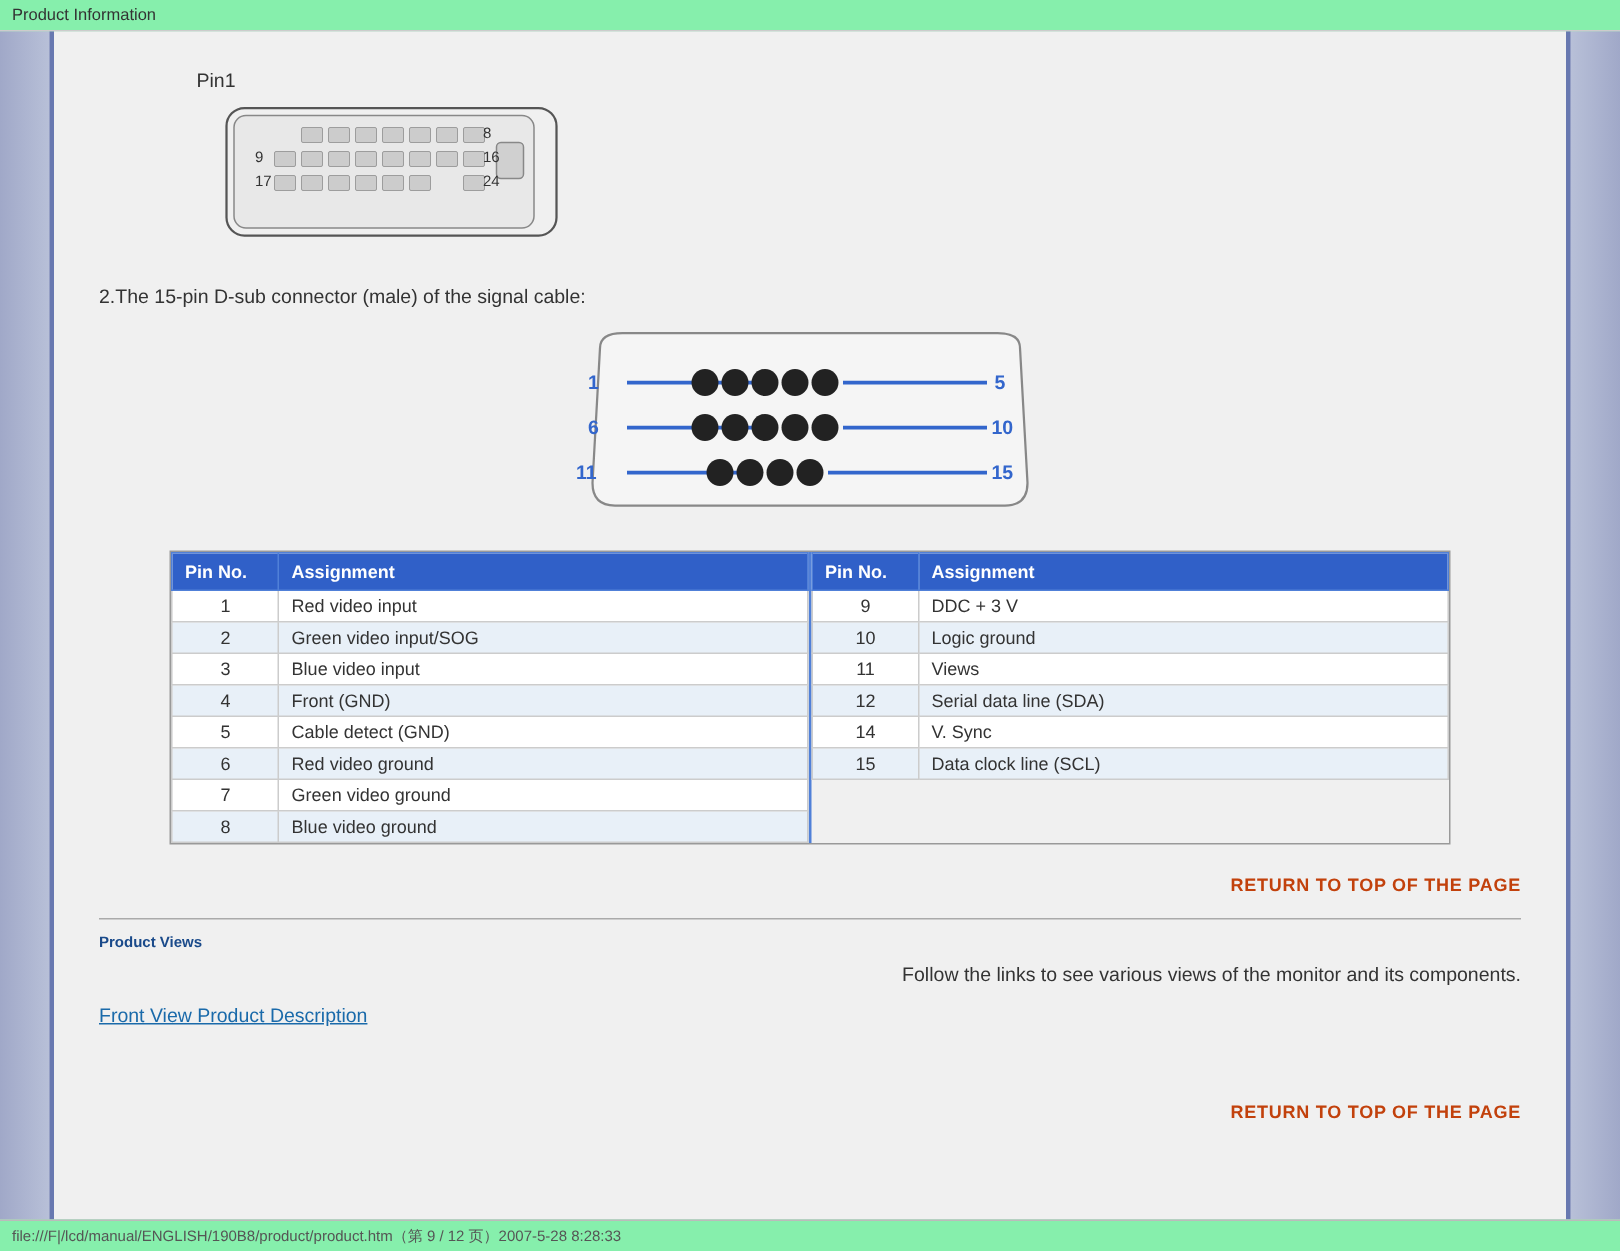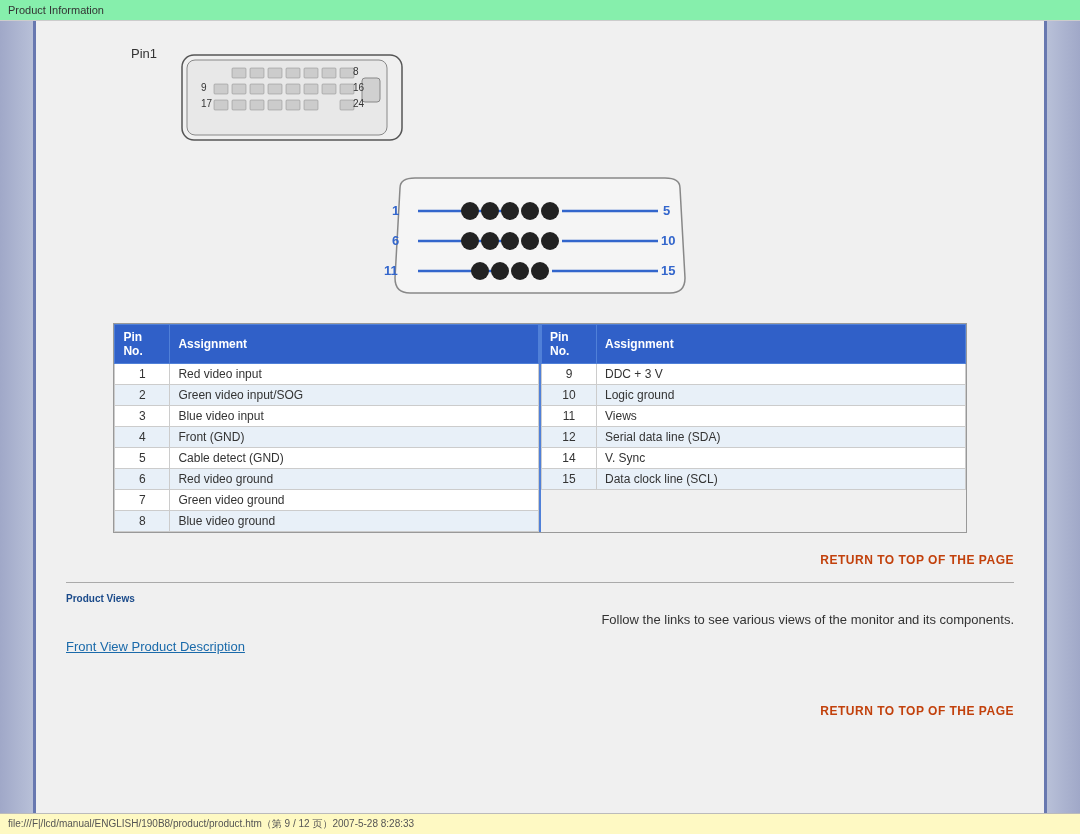--- a/index.html
+++ b/index.html
@@ -36,20 +36,21 @@
     .main-content {
       flex: 1;
       background: #f0f0f0;
       padding: 20px 30px 20px 30px;
       overflow-y: auto;
     }
 
     
     .dvi-connector {
       display: flex;
+      flex-direction: column;
       align-items: flex-start;
       margin-left: 60px;
       margin-bottom: 20px;
       margin-top: 5px;
     }
     .pin1-label {
       font-size: 13px;
       color: #333;
       margin-bottom: 2px;
       margin-left: 5px;
@@ -107,21 +108,21 @@
       color: #1a6aaa;
       font-size: 13px;
       text-decoration: underline;
       cursor: pointer;
       margin-bottom: 20px;
       display: inline-block;
     }
 
     
     .bottom-bar {
-      background: #fef9c3;
+      background: #86efac;
       padding: 3px 8px;
       font-size: 10px;
       color: #555;
       border-top: 1px solid #bbb;
     }
 
     
     .table-two-col {
       display: flex;
       width: 90%;
@@ -152,21 +153,21 @@
       color: #333;
     }
     .table-half table tr:nth-child(odd) td {
       background: #ffffff;
     }
     .table-half table tr:nth-child(even) td {
       background: #e8f0f8;
     }
     .pin-num {
       text-align: center;
-      width: 55px;
+      width: 71px;
     }
   </style>
 </head>
 <body>
 
 <div class="top-bar">
   <span>Product Information</span>
 </div>
 
 <div class="page-layout">
@@ -217,20 +218,21 @@
           <text x="196" y="25" font-size="10" fill="#333">8</text>
           <text x="44" y="41" font-size="10" fill="#333">9</text>
           <text x="196" y="41" font-size="10" fill="#333">16</text>
           <text x="44" y="57" font-size="10" fill="#333">17</text>
           <text x="196" y="57" font-size="10" fill="#333">24</text>
         </svg>
       </div>
     </div>
 
     <div class="dsub-section">
+      <div class="dsub-text">2.The 15-pin D-sub connector (male) of the signal cable:</div>
 
       <div class="dsub-diagram">
         <svg width="340" height="130" viewBox="0 0 340 130" xmlns="http://www.w3.org/2000/svg">
 
           <path d="M30,15 Q30,5 45,5 L295,5 Q310,5 310,15 L315,105 Q315,120 300,120 L40,120 Q25,120 25,105 Z" fill="#f5f5f5" stroke="#888" stroke-width="1.5"></path>
 
           <line x1="48" y1="38" x2="138" y2="38" stroke="#3366cc" stroke-width="2.5"></line>
           <line x1="192" y1="38" x2="288" y2="38" stroke="#3366cc" stroke-width="2.5"></line>
 
           <line x1="48" y1="68" x2="138" y2="68" stroke="#3366cc" stroke-width="2.5"></line>

